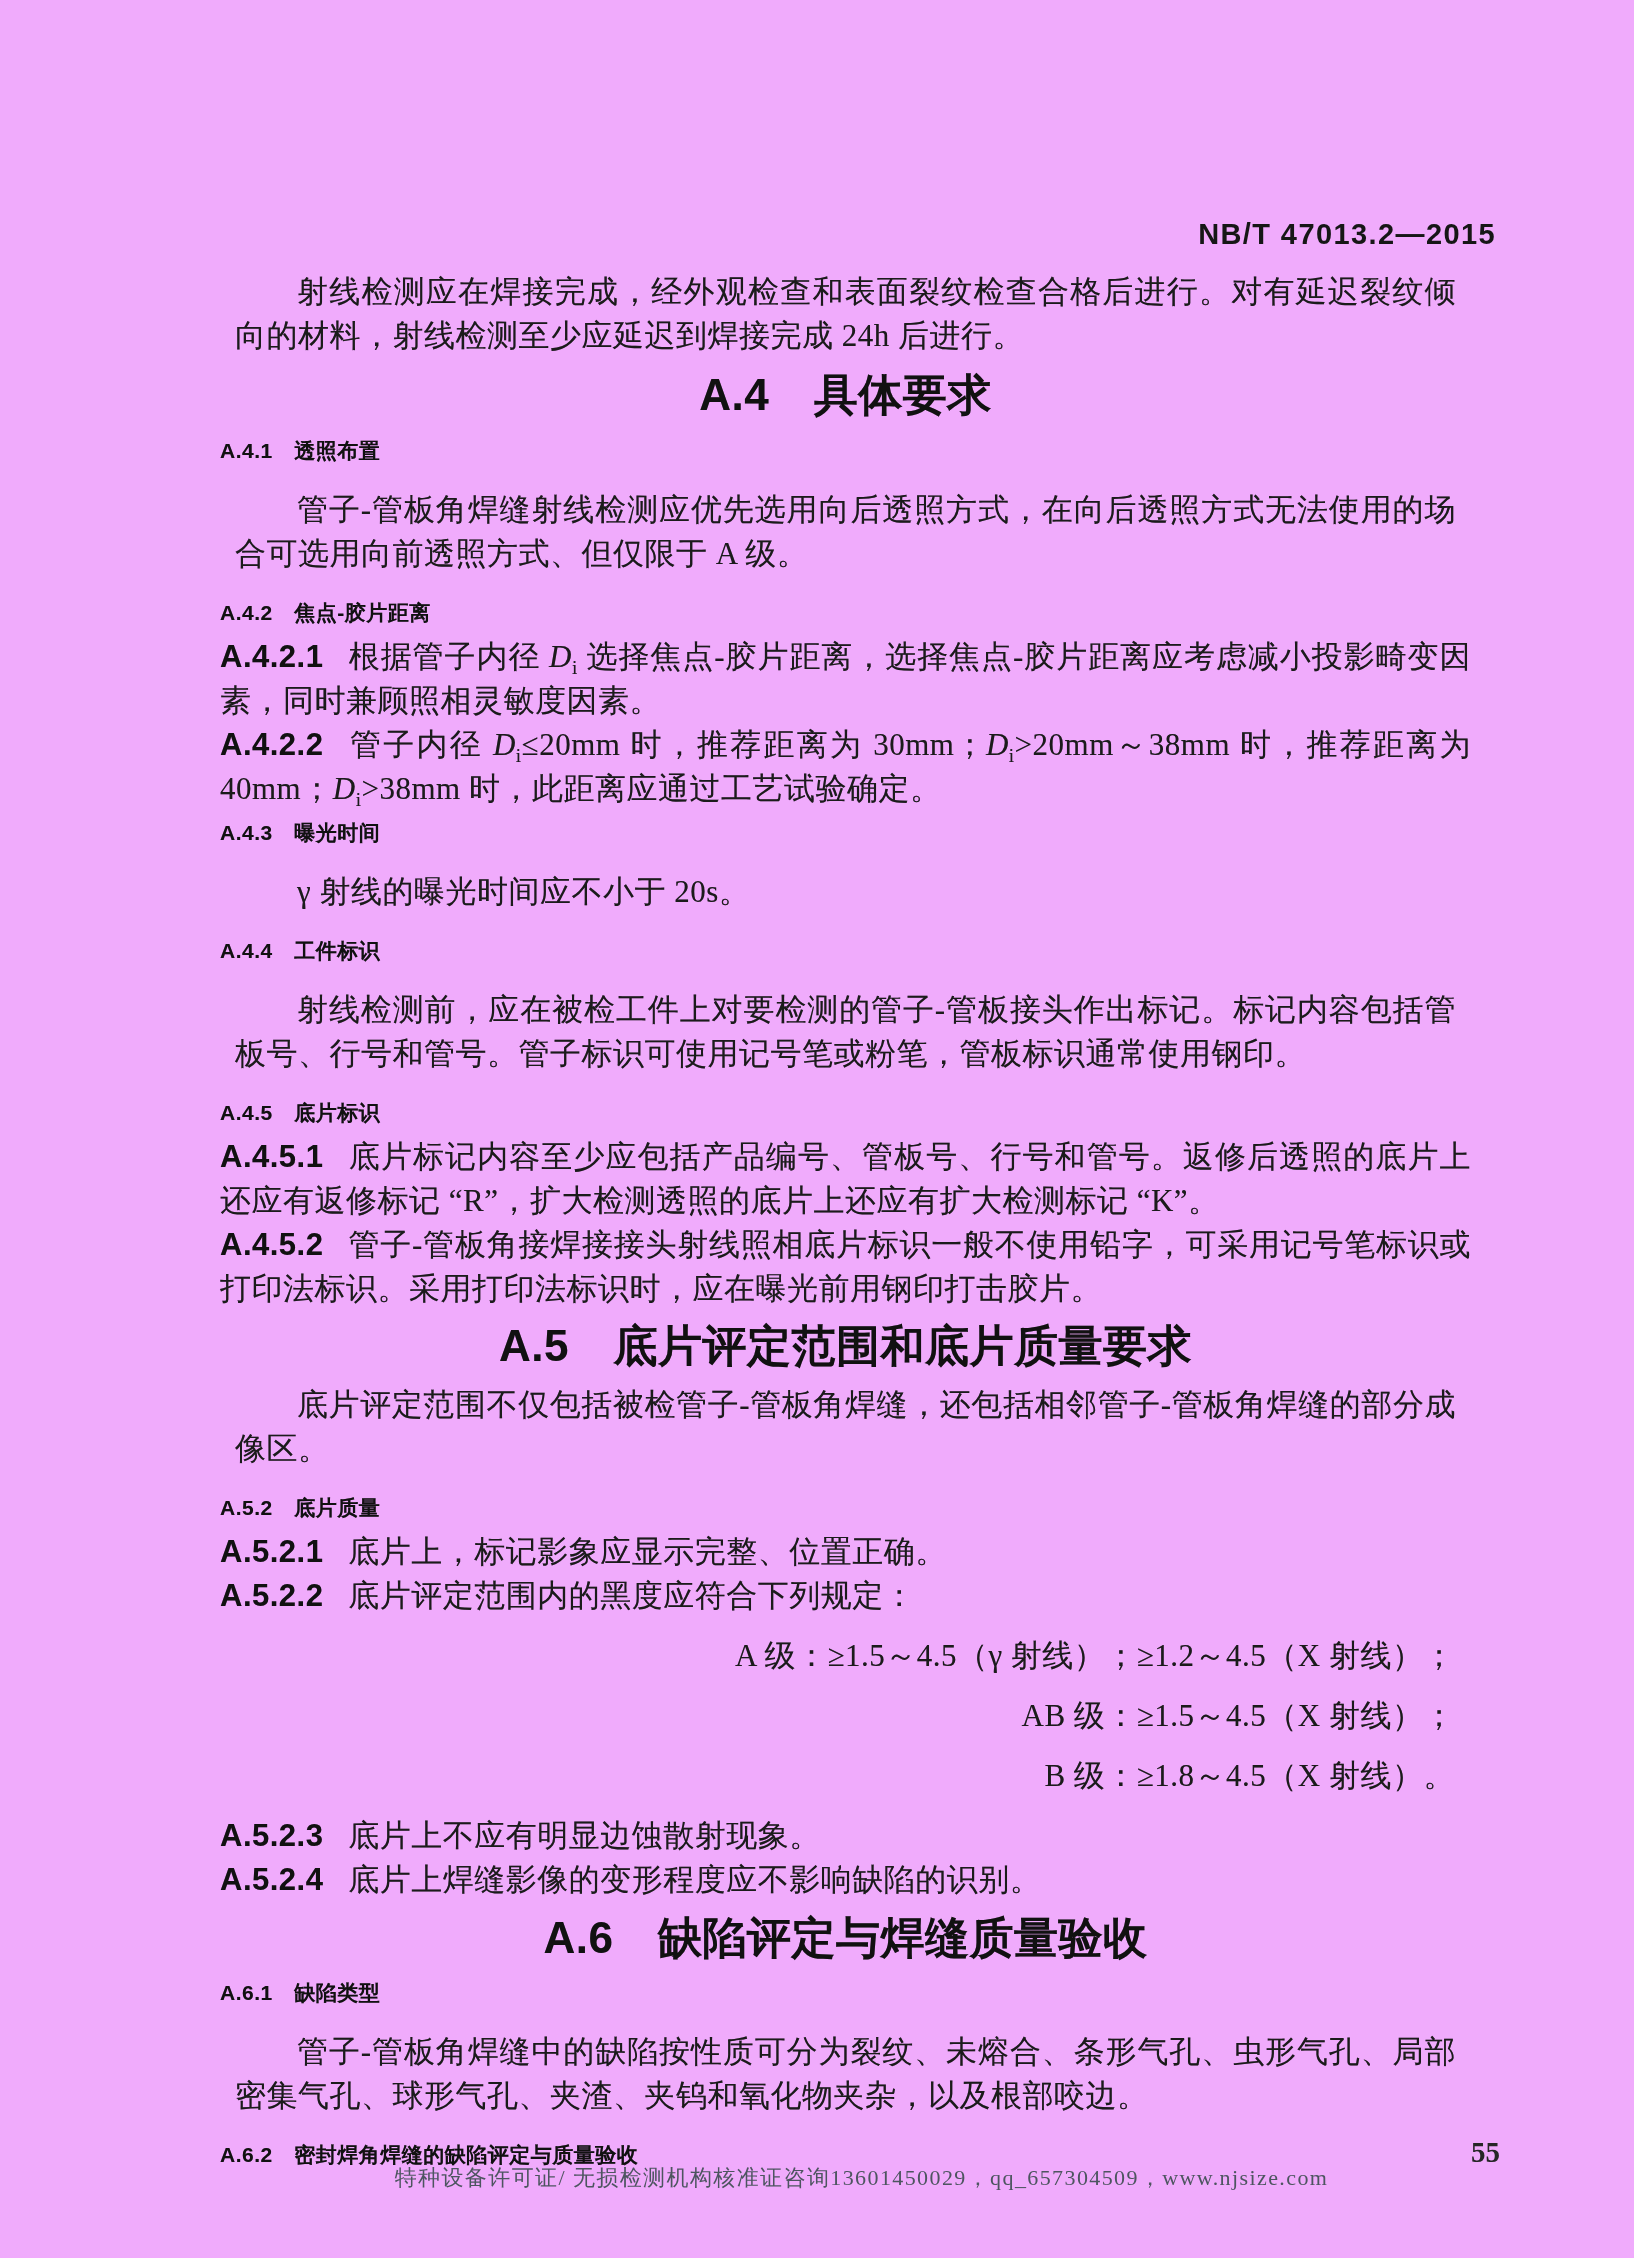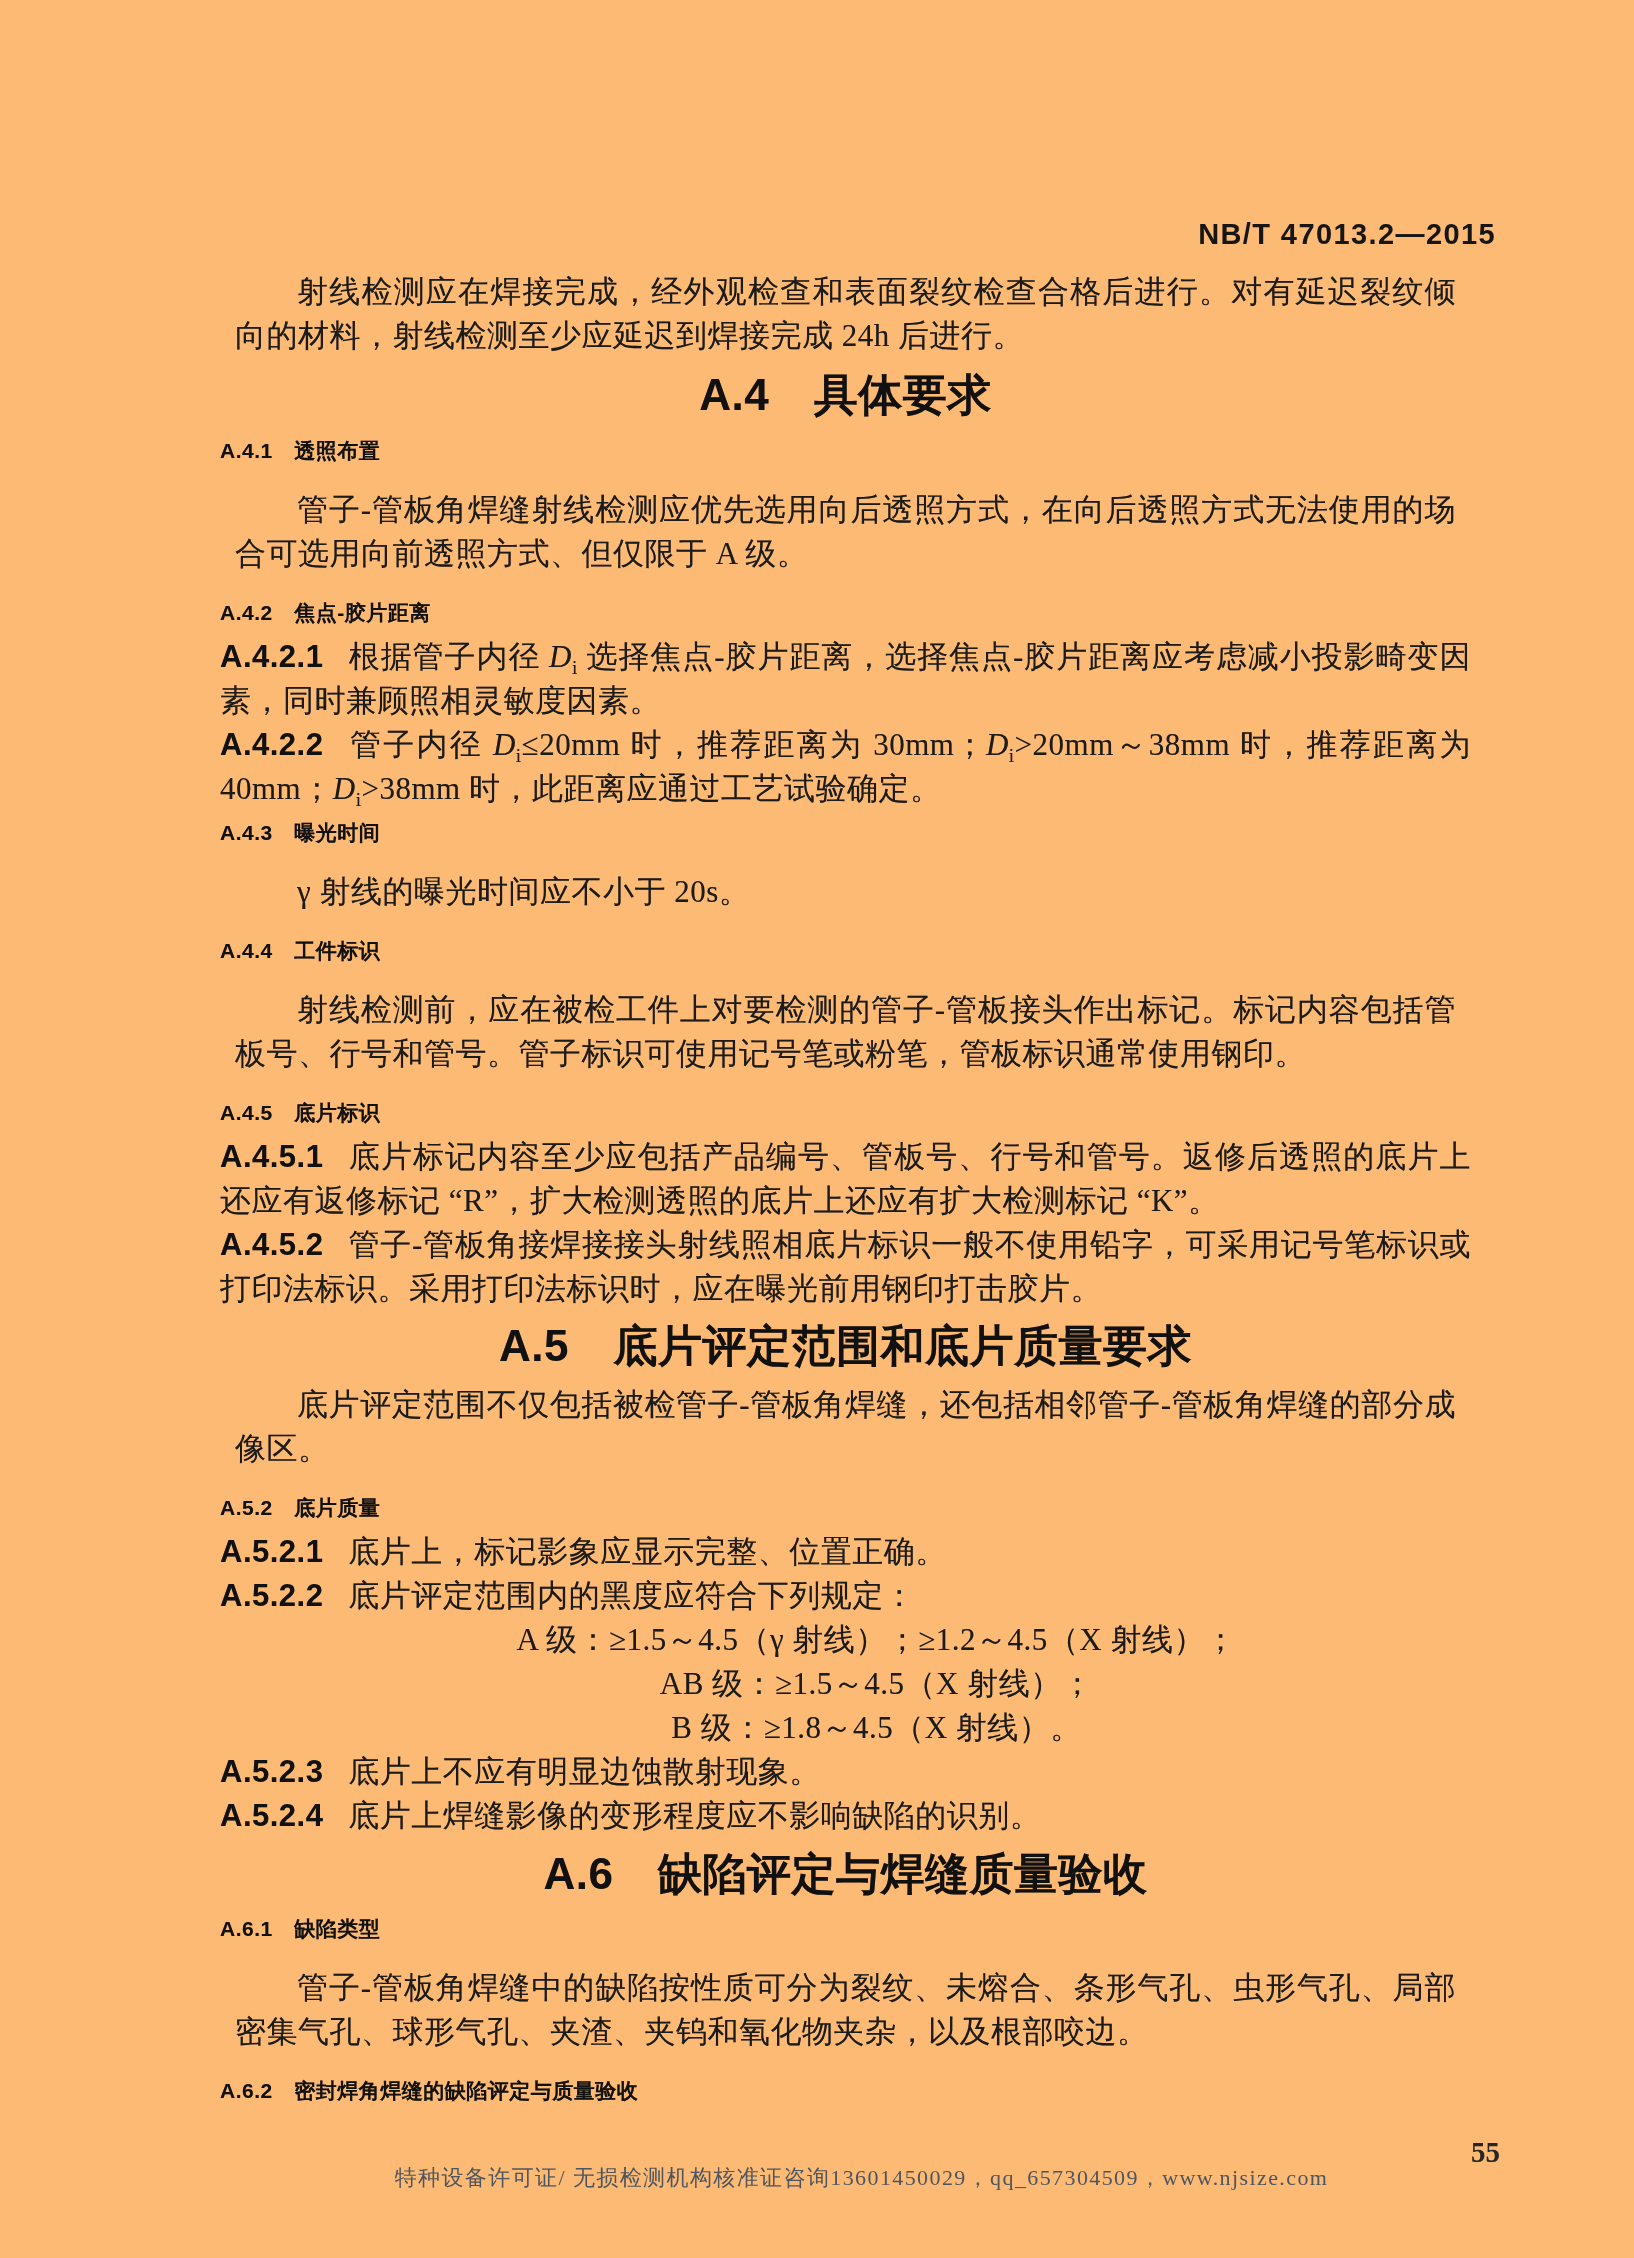--- a/index.html
+++ b/index.html
@@ -1,19 +1,19 @@
 <!DOCTYPE html>
 <html><head>
 <meta charset="utf-8">
 <style>
   html,body{margin:0;padding:0;background:#e8e8e8;}
   .page{
     position:relative;
     width:1635px;height:2258px;
-    background:#fdba74;
+    background:#f0abfc;
     margin:0 auto;
     overflow:hidden;
   }
   .hdr{
     position:absolute;
     top:218px;right:139px;
     font-family:"Liberation Sans","DejaVu Sans",sans-serif;
     font-weight:bold;
     font-size:29px;
     letter-spacing:1.4px;
@@ -50,21 +50,21 @@
     text-align:left;
     color:#111;
   }
   .clause{margin:0;}
   .clabel{
     font-family:"Liberation Sans","DejaVu Sans",sans-serif;
     font-weight:bold;
     margin-right:0.8em;
     color:#111;
   }
-  .subline{margin:0;text-indent:2em;text-align:center;}
+  .subline{margin:16px;text-indent:2em;text-align:right;}
   .content sub{font-size:62%;line-height:0;}
   .content i{font-style:italic;}
   .pagenum{
     position:absolute;
     top:2136px;right:135px;
     font-family:"Liberation Serif","DejaVu Serif",serif;
     font-size:29px;
     color:#262626;
     font-weight:bold;
   }

